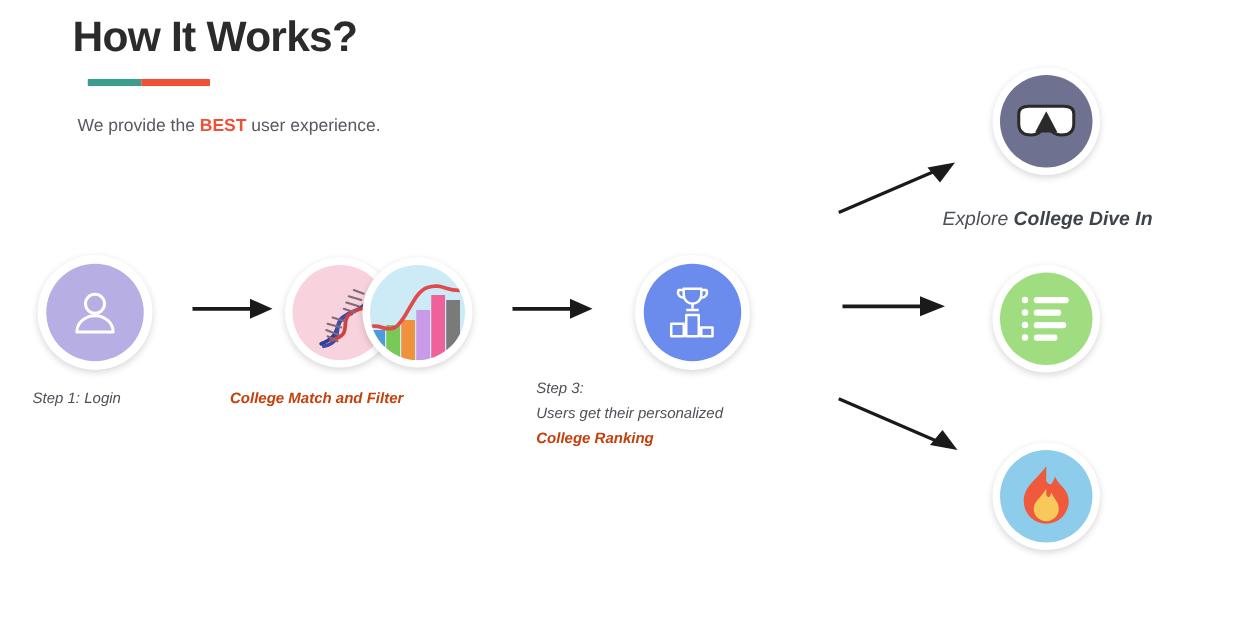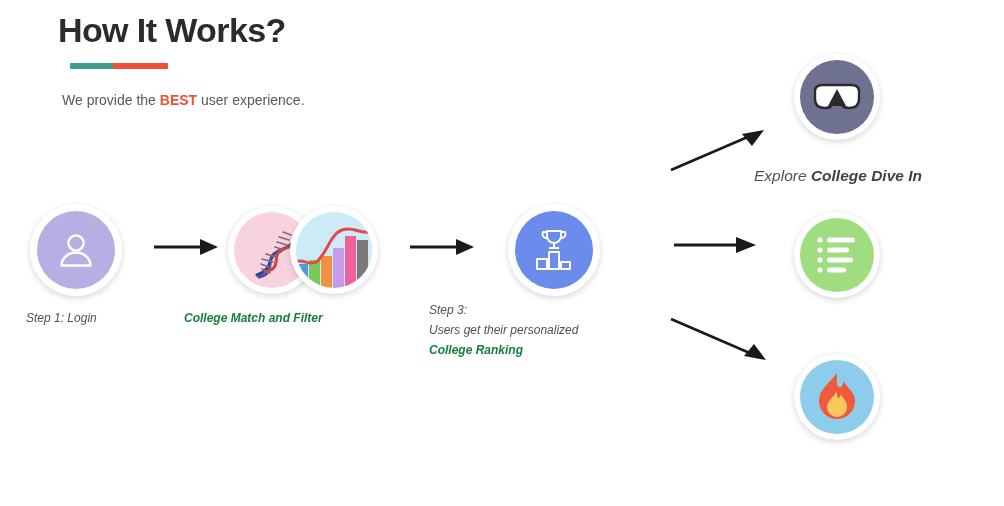--- a/index.html
+++ b/index.html
@@ -78,21 +78,21 @@
     justify-content: center;
     overflow: hidden;
     position: relative;
   }
   .node-caption {
     font-size: 12px;
     line-height: 20px;
     color: #4d5157;
     white-space: nowrap;
   }
-  .node-caption .bold { font-weight: bold; color: #15803d; }
+  .node-caption .bold { font-weight: bold; color: #c2410c; }
 
   
   #step1 { left: 30px; top: 204px; }
   #step1 .circle-wrap { width: 92px; height: 92px; }
   #step1 .circle-inner { width: 78px; height: 78px; }
   #step1-caption { margin-top: 12px; margin-left: -4px; }
 
   
   #step2 { left: 228px; top: 204px; }
   #step2-icons { position: relative; width: 152px; height: 92px; }

